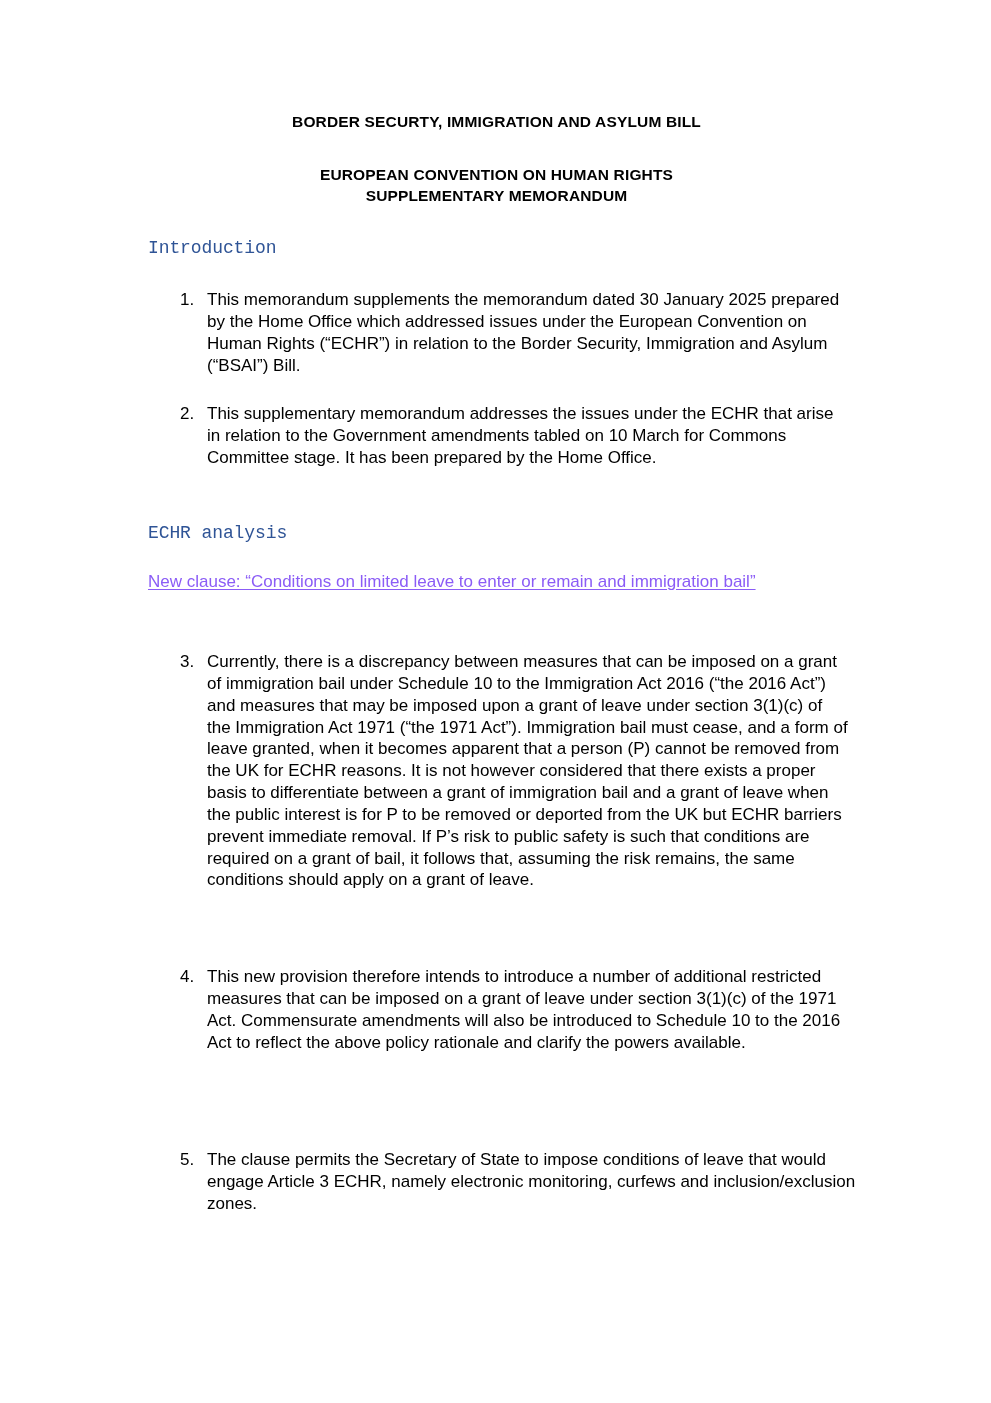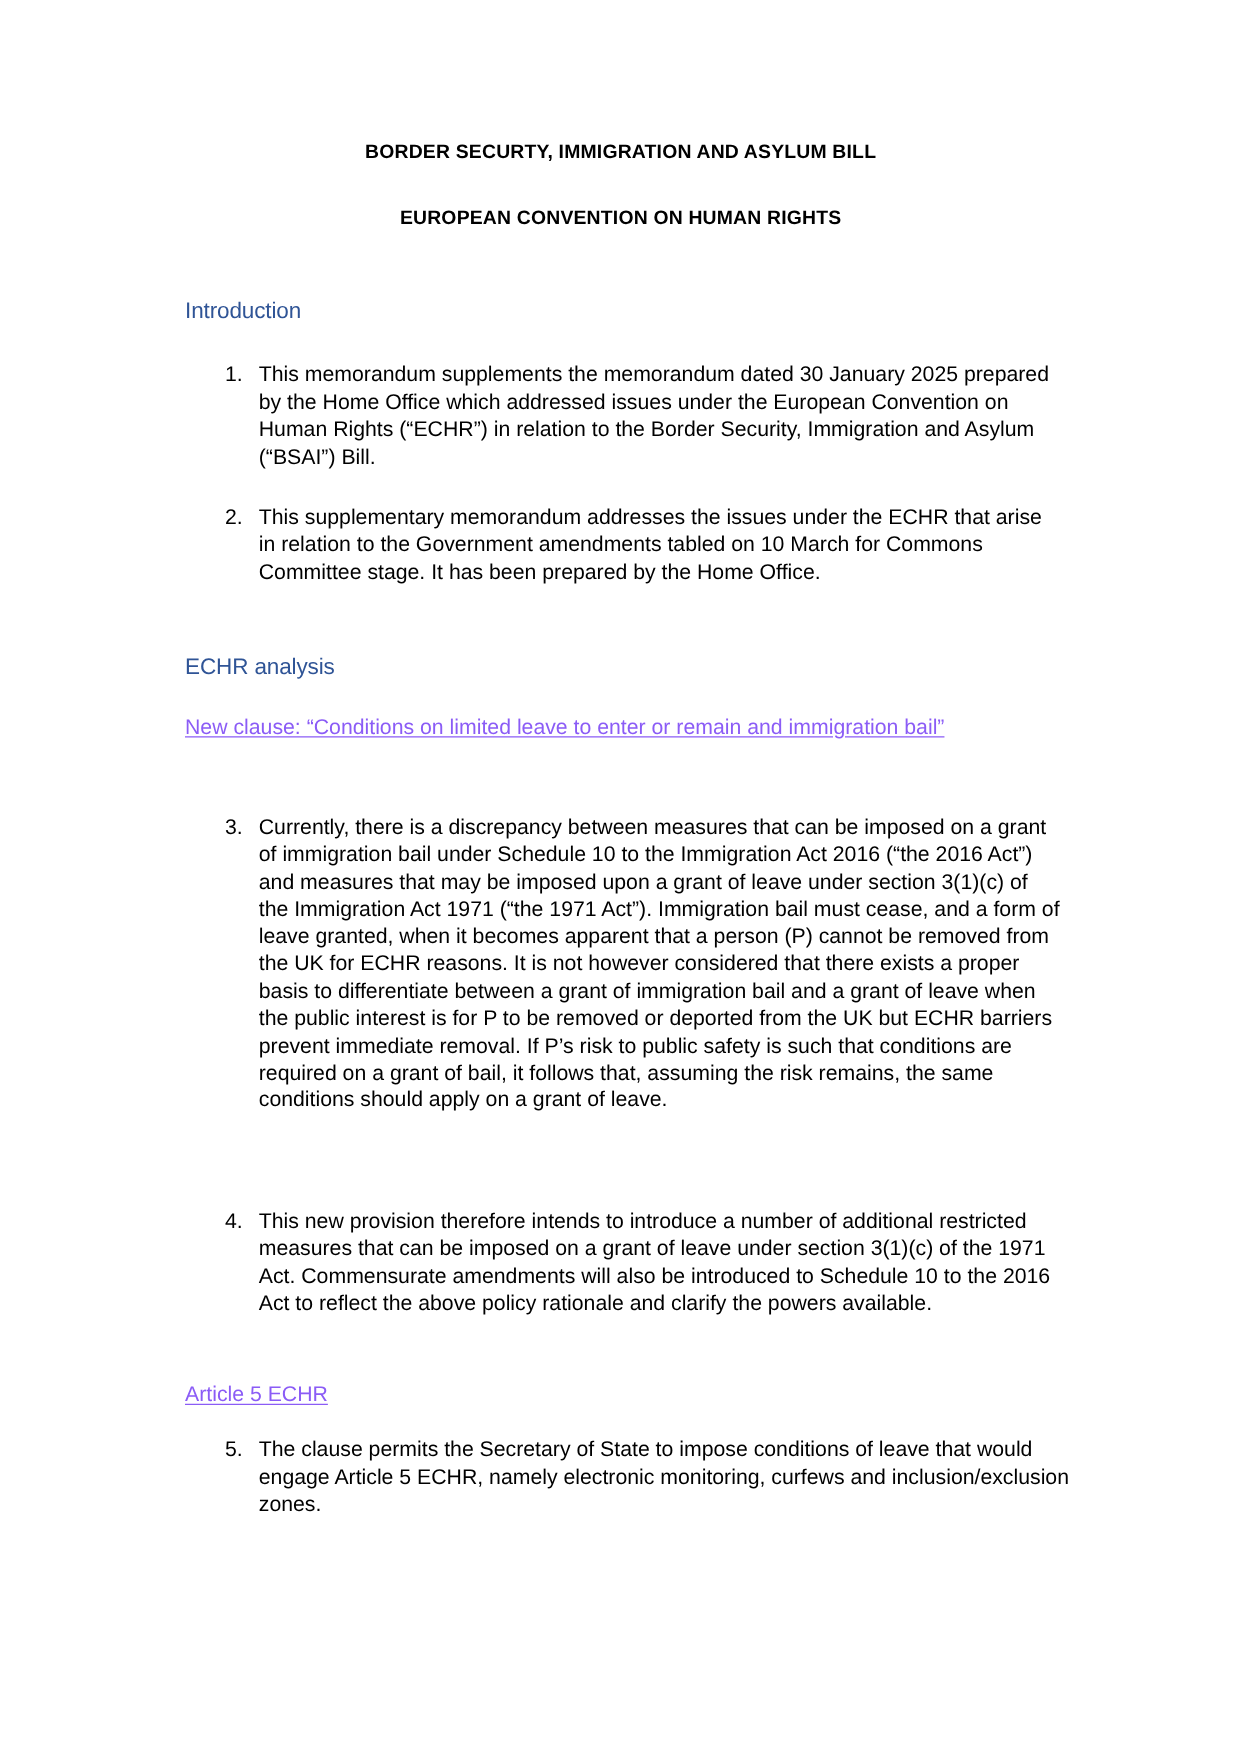--- a/index.html
+++ b/index.html
@@ -56,20 +56,21 @@
   
   .section-heading {
     position: absolute;
     left: 148px;
     font-size: 18px;
     font-weight: normal;
     color: #2F5496;
     letter-spacing: -0.1px;
     margin: 0;
     white-space: nowrap;
+    font-family: Liberation Mono, monospace;
   }
   #heading-introduction { top: 238px; }
   #heading-echr-analysis { top: 523px; text-align: right; }
 
   
   .sub-heading {
     position: absolute;
     left: 148px;
     width: 700px;
     font-size: 17px;
@@ -113,20 +114,21 @@
 </style>
 </head>
 <body>
 
 <div class="page">
 
   <div class="title-block">
     <p class="doc-title">BORDER SECURTY, IMMIGRATION AND ASYLUM BILL</p>
     <p class="doc-subtitle">
       <span class="line1">EUROPEAN CONVENTION ON HUMAN RIGHTS</span>
+      <span class="line2">SUPPLEMENTARY MEMORANDUM</span>
     </p>
   </div>
 
   <h2 class="section-heading" id="heading-introduction">Introduction</h2>
 
   <div class="numbered-item" id="item-1">
     <span class="num">1.</span>
     <span class="body">This memorandum supplements the memorandum dated 30 January 2025 prepared by the Home Office which addressed issues under the European Convention on Human Rights (“ECHR”) in relation to the Border Security, Immigration and Asylum (“BSAI”) Bill.</span>
   </div>
 
@@ -144,22 +146,19 @@
   <div class="numbered-item" id="item-3">
     <span class="num">3.</span>
     <span class="body">Currently, there is a discrepancy between measures that can be imposed on a grant of immigration bail under Schedule 10 to the Immigration Act 2016 (“the 2016 Act”) and measures that may be imposed upon a grant of leave under section 3(1)(c) of the Immigration Act 1971 (“the 1971 Act”). Immigration bail must cease, and a form of leave granted, when it becomes apparent that a person (P) cannot be removed from the UK for ECHR reasons. It is not however considered that there exists a proper basis to differentiate between a grant of immigration bail and a grant of leave when the public interest is for P to be removed or deported from the UK but ECHR barriers prevent immediate removal. If P’s risk to public safety is such that conditions are required on a grant of bail, it follows that, assuming the risk remains, the same conditions should apply on a grant of leave.</span>
   </div>
 
   <div class="numbered-item" id="item-4">
     <span class="num">4.</span>
     <span class="body">This new provision therefore intends to introduce a number of additional restricted measures that can be imposed on a grant of leave under section 3(1)(c) of the 1971 Act. Commensurate amendments will also be introduced to Schedule 10 to the 2016 Act to reflect the above policy rationale and clarify the powers available.</span>
   </div>
 
-  <p class="sub-heading" id="subheading-article5">
-    <span>Article 5 ECHR</span>
-  </p>
 
   <div class="numbered-item" id="item-5">
     <span class="num">5.</span>
-    <span class="body">The clause permits the Secretary of State to impose conditions of leave that would engage Article 5 ECHR, namely electronic monitoring, curfews and inclusion/exclusion zones.</span>
+    <span class="body">The clause permits the Secretary of State to impose conditions of leave that would engage Article 3 ECHR, namely electronic monitoring, curfews and inclusion/exclusion zones.</span>
   </div>
 
 </div>
 
 </body></html>

